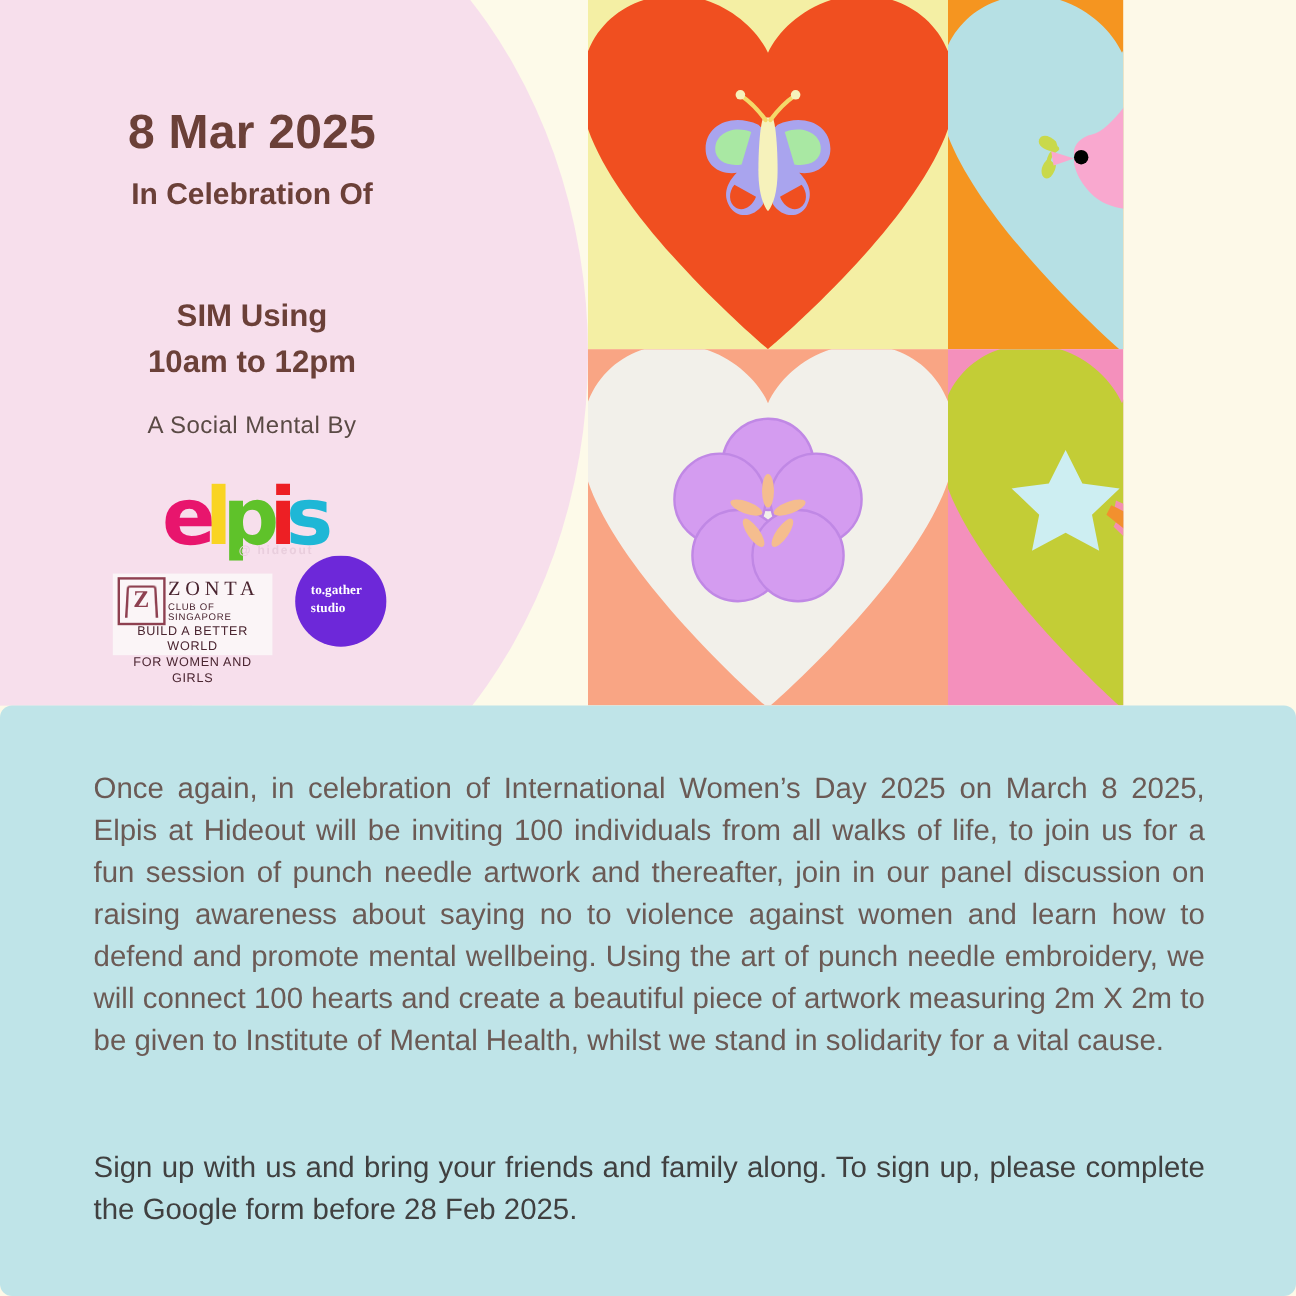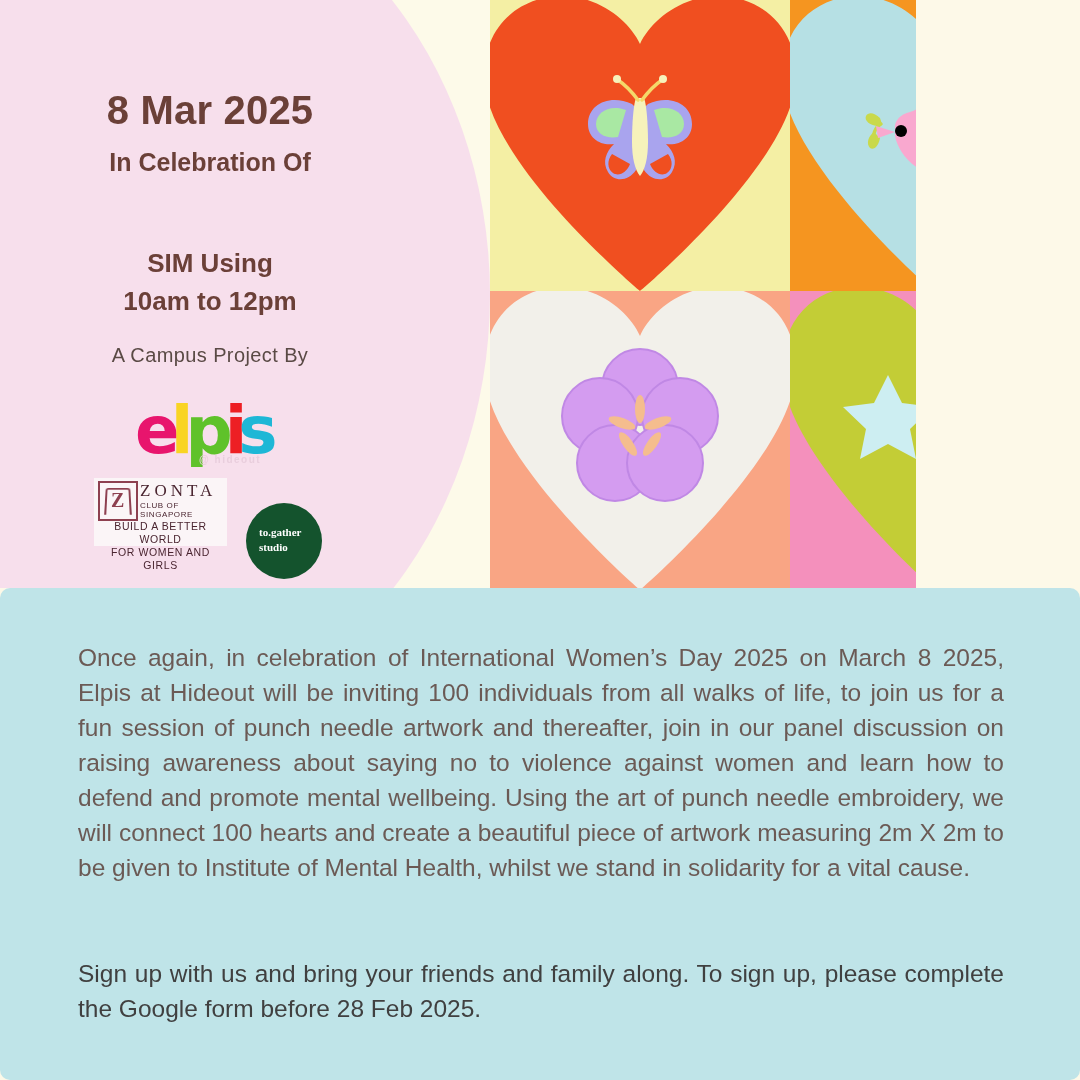--- a/index.html
+++ b/index.html
@@ -22,20 +22,21 @@
   }
 
   
   .hero {
     position: absolute;
     left: 0; top: 0;
     width: 916px;
     height: 588px;
     background: #fdfae9;
     overflow: hidden;
+    padding-left: 20px;
   }
   
   .pink-blob {
     position: absolute;
     left: -250px;
     top: -140px;
     width: 740px;
     height: 870px;
     background: #f7dfec;
     border-radius: 50% / 50%;
@@ -206,25 +207,25 @@
     letter-spacing: 0.6px;
     line-height: 13px;
     color: #4a2530;
     font-weight: normal;
   }
 
   
   .togather-logo {
     position: absolute;
     left: 246px;
-    top: 503px;
+    top: 463px;
     width: 76px;
     height: 76px;
     border-radius: 50%;
-    background: #14532d;
+    background: #6d28d9;
   }
   .togather-text {
     position: absolute;
     left: 13px;
     top: 22px;
     font-size: 11px;
     line-height: 15px;
     font-weight: bold;
     color: #ffffff;
     font-family: "Liberation Serif", serif;
@@ -257,21 +258,21 @@
   <div class="hero">
 
     <div class="pink-blob"></div>
     <div class="pink-blob-fill"></div>
 
     <div class="hero-text">
       <div class="date-line">8 Mar 2025</div>
       <div class="celebration-line">In Celebration Of</div>
       <div class="venue-line">SIM Using</div>
       <div class="time-line">10am to 12pm</div>
-      <div class="credit-line">A Campus Project By</div>
+      <div class="credit-line">A Social Mental By</div>
     </div>
 
     <div class="elpis-logo">
       <div class="elpis-word"><span class="el-e">e</span><span class="el-l">l</span><span class="el-p">p</span><span class="el-i">i</span><span class="el-s">s</span></div>
       <div class="elpis-sub">@ hideout</div>
     </div>
 
     <div class="zonta-logo">
       <div class="zonta-top">
         <div class="zonta-mark">

